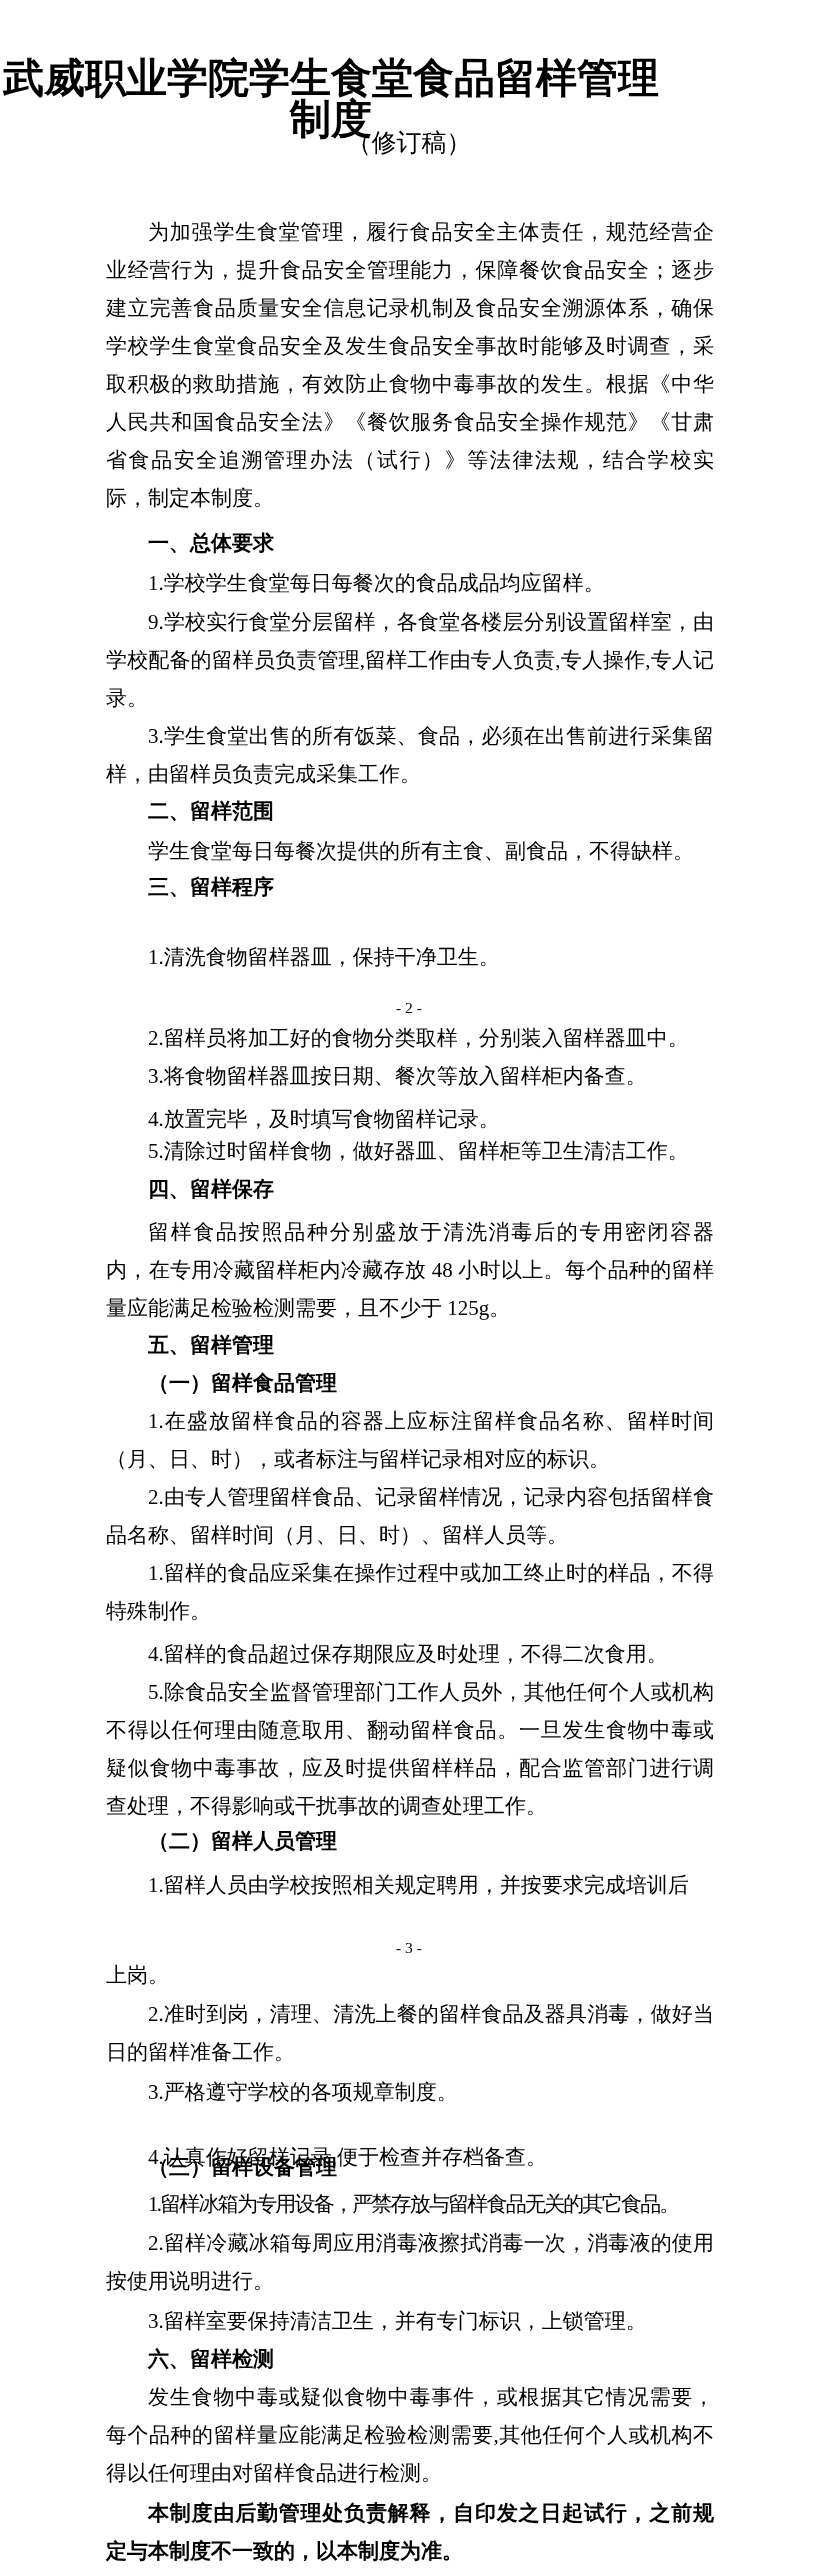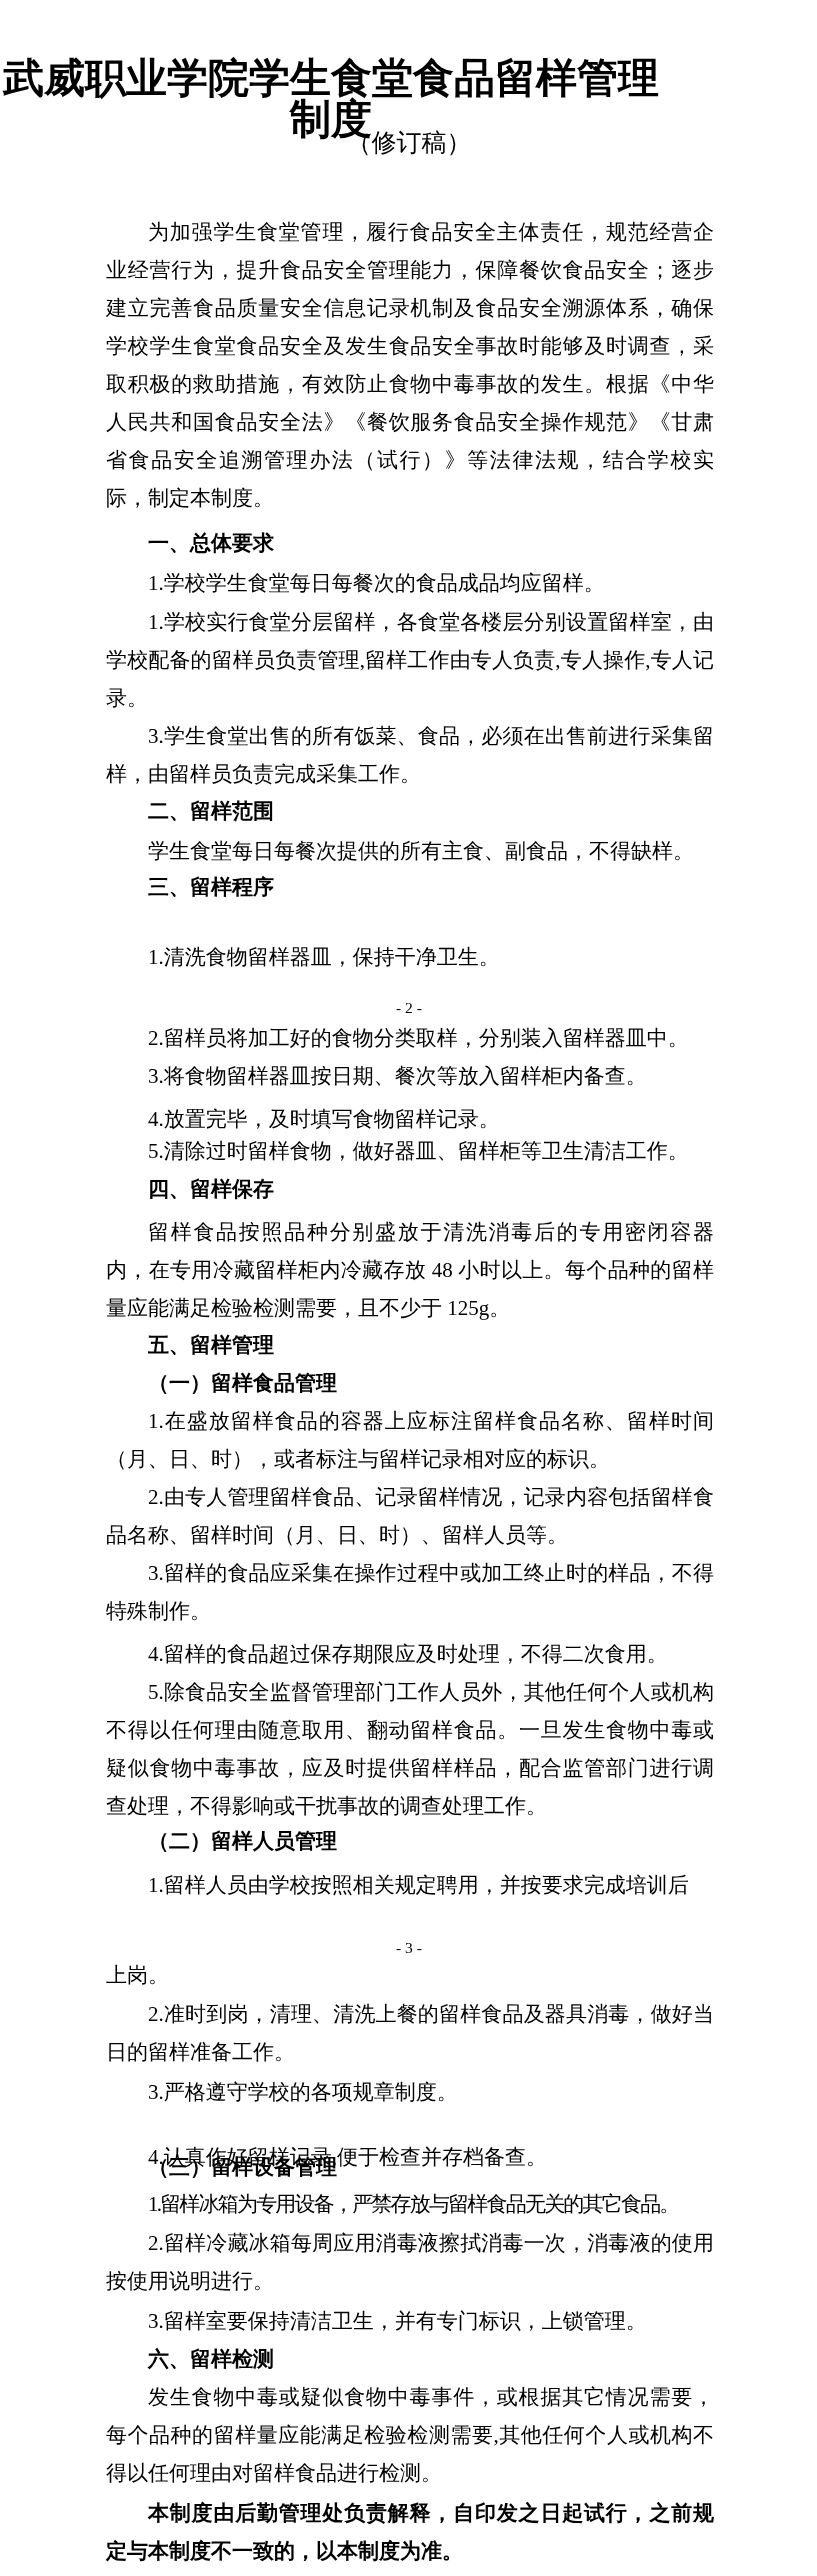--- a/index.html
+++ b/index.html
@@ -76,38 +76,38 @@
 </head>
 <body>
 
 <div class="page">
   <div id="doc-blocks">
       <div class="blk title" style="top: 58px;">武威职业学院学生食堂食品留样管理制度</div>
       <div class="blk subtitle" style="top: 128px;">（修订稿）</div>
       <div class="blk para" style="top: 213px;">为加强学生食堂管理，履行食品安全主体责任，规范经营企业经营行为，提升食品安全管理能力，保障餐饮食品安全；逐步建立完善食品质量安全信息记录机制及食品安全溯源体系，确保学校学生食堂食品安全及发生食品安全事故时能够及时调查，采取积极的救助措施，有效防止食物中毒事故的发生。根据《中华人民共和国食品安全法》《餐饮服务食品安全操作规范》《甘肃省食品安全追溯管理办法（试行）》等法律法规，结合学校实际，制定本制度。</div>
       <div class="blk heading" style="top: 524px;">一、总体要求</div>
       <div class="blk para" style="top: 564px;">1.学校学生食堂每日每餐次的食品成品均应留样。</div>
-      <div class="blk para" style="top: 603px;">1.学校实行食堂分层留样，各食堂各楼层分别设置留样室，由学校配备的留样员负责管理,留样工作由专人负责,专人操作,专人记录。</div>
+      <div class="blk para" style="top: 603px;">9.学校实行食堂分层留样，各食堂各楼层分别设置留样室，由学校配备的留样员负责管理,留样工作由专人负责,专人操作,专人记录。</div>
       <div class="blk para" style="top: 717px;">3.学生食堂出售的所有饭菜、食品，必须在出售前进行采集留样，由留样员负责完成采集工作。</div>
       <div class="blk heading" style="top: 792px;">二、留样范围</div>
       <div class="blk para" style="top: 832px;">学生食堂每日每餐次提供的所有主食、副食品，不得缺样。</div>
       <div class="blk heading" style="top: 868px;">三、留样程序</div>
       <div class="blk para" style="top: 905px; margin-top: 33px;">1.清洗食物留样器皿，保持干净卫生。</div>
       <div class="blk pagenum" style="top: 996px;">- 2 -</div>
       <div class="blk para" style="top: 1019px;">2.留样员将加工好的食物分类取样，分别装入留样器皿中。</div>
       <div class="blk para" style="top: 1057px;">3.将食物留样器皿按日期、餐次等放入留样柜内备查。</div>
       <div class="blk para" style="top: 1057px; margin-top: 43px;">4.放置完毕，及时填写食物留样记录。</div>
       <div class="blk para" style="top: 1132px;">5.清除过时留样食物，做好器皿、留样柜等卫生清洁工作。</div>
       <div class="blk heading" style="top: 1170px;">四、留样保存</div>
       <div class="blk para" style="top: 1213px;">留样食品按照品种分别盛放于清洗消毒后的专用密闭容器内，在专用冷藏留样柜内冷藏存放 48 小时以上。每个品种的留样量应能满足检验检测需要，且不少于 125g。</div>
       <div class="blk heading" style="top: 1326px;">五、留样管理</div>
       <div class="blk subheading" style="top: 1364px;">（一）留样食品管理</div>
       <div class="blk para" style="top: 1402px;">1.在盛放留样食品的容器上应标注留样食品名称、留样时间（月、日、时），或者标注与留样记录相对应的标识。</div>
       <div class="blk para" style="top: 1478px;">2.由专人管理留样食品、记录留样情况，记录内容包括留样食品名称、留样时间（月、日、时）、留样人员等。</div>
-      <div class="blk para" style="top: 1554px;">3.留样的食品应采集在操作过程中或加工终止时的样品，不得特殊制作。</div>
+      <div class="blk para" style="top: 1554px;">1.留样的食品应采集在操作过程中或加工终止时的样品，不得特殊制作。</div>
       <div class="blk para" style="top: 1635px;">4.留样的食品超过保存期限应及时处理，不得二次食用。</div>
       <div class="blk para" style="top: 1673px;">5.除食品安全监督管理部门工作人员外，其他任何个人或机构不得以任何理由随意取用、翻动留样食品。一旦发生食物中毒或疑似食物中毒事故，应及时提供留样样品，配合监管部门进行调查处理，不得影响或干扰事故的调查处理工作。</div>
       <div class="blk subheading" style="top: 1822px;">（二）留样人员管理</div>
       <div class="blk para" style="top: 1866px;">1.留样人员由学校按照相关规定聘用，并按要求完成培训后</div>
       <div class="blk pagenum" style="top: 1936px;">- 3 -</div>
       <div class="blk para no-indent" style="top: 1956px;">上岗。</div>
       <div class="blk para" style="top: 1995px;">2.准时到岗，清理、清洗上餐的留样食品及器具消毒，做好当日的留样准备工作。</div>
       <div class="blk para" style="top: 2073px;">3.严格遵守学校的各项规章制度。</div>
       <div class="blk para" style="top: 2111px; margin-top: 27px;">4.认真作好留样记录,便于检查并存档备查。</div>
       <div class="blk subheading" style="top: 2148px;">（三）留样设备管理</div>

